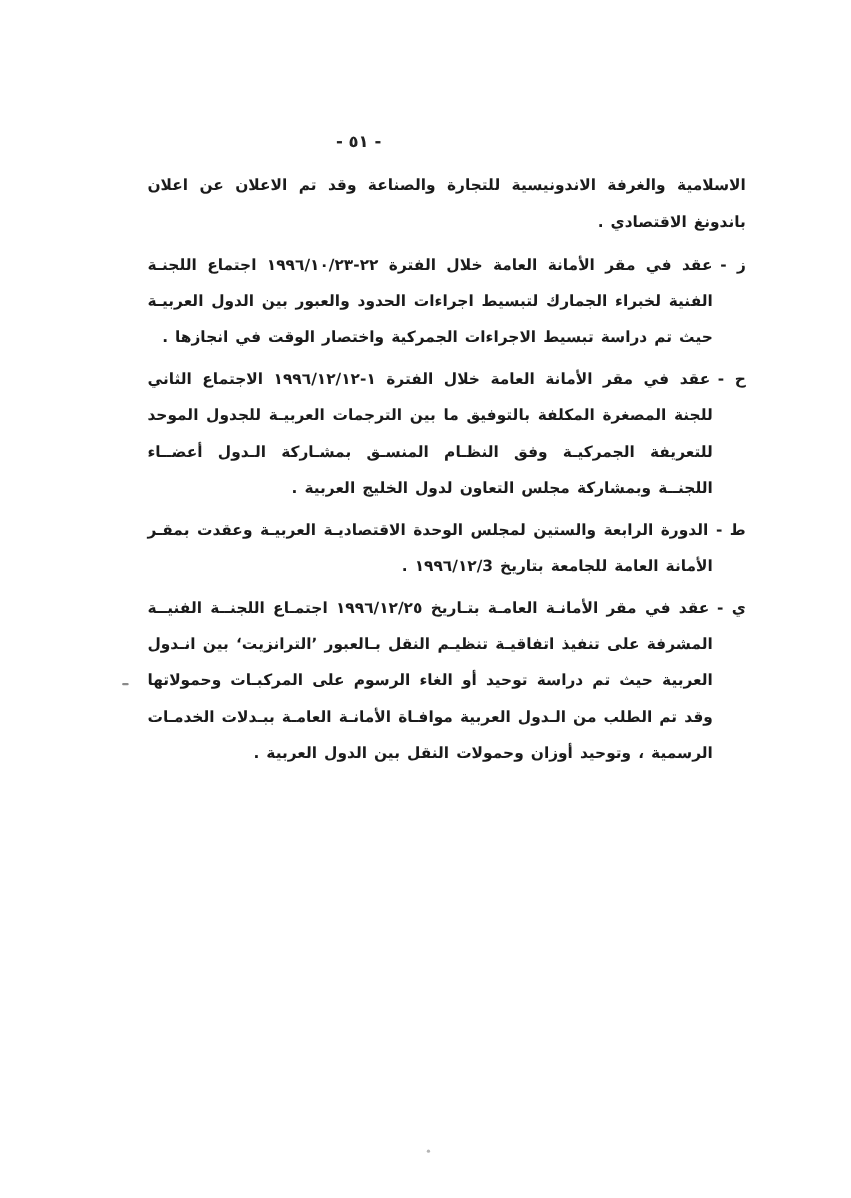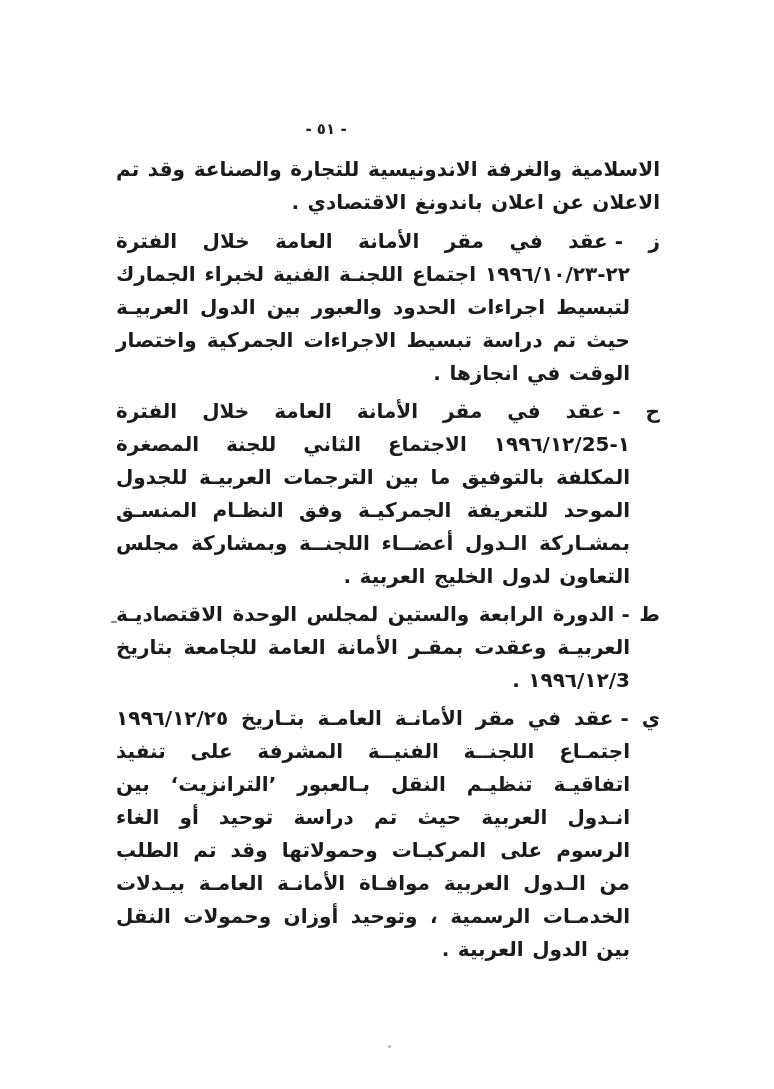--- a/index.html
+++ b/index.html
@@ -23,25 +23,25 @@
     width: 652px;
     text-align: center;
     font-size: 15px;
     font-weight: bold;
     letter-spacing: 3px;
     color: #222222;
   }
   .content {
     position: absolute;
     top: 153px;
-    right: 114px;
+    right: 96px;
     width: 544px;
     direction: rtl;
     text-align: justify;
-    font-size: 20px;
+    font-size: 14px;
     font-weight: bold;
     line-height: 33px;
     word-spacing: 1.5px;
   }
   .intro {
     margin: 0 0 6px 0;
   }
   .item {
     margin: 0 0 5px 0;
     padding-right: 30px;
@@ -80,21 +80,21 @@
 
   <div class="content">
 
     <p class="intro">الاسلامية والغرفة الاندونيسية للتجارة والصناعة وقد تم الاعلان عن اعلان باندونغ الاقتصادي .</p>
 
     <p class="item">
       <span class="item-label">ز -</span><span>عقد في مقر الأمانة العامة خلال الفترة ٢٢-١٩٩٦/١٠/٢٣ اجتماع اللجنـة الفنية لخبراء الجمارك لتبسيط اجراءات الحدود والعبور بين الدول العربيـة حيث تم دراسة تبسيط الاجراءات الجمركية واختصار الوقت في انجازها .</span>
     </p>
 
     <p class="item">
-      <span class="item-label">ح -</span><span>عقد في مقر الأمانة العامة خلال الفترة ١-١٩٩٦/١٢/25 الاجتماع الثاني للجنة المصغرة المكلفة بالتوفيق ما بين الترجمات العربيـة للجدول الموحد للتعريفة الجمركيـة وفق النظـام المنسـق بمشـاركة الـدول أعضــاء اللجنــة وبمشاركة مجلس التعاون لدول الخليج العربية .</span>
+      <span class="item-label">ح -</span><span>عقد في مقر الأمانة العامة خلال الفترة ١-١٩٩٦/١٢/١٢ الاجتماع الثاني للجنة المصغرة المكلفة بالتوفيق ما بين الترجمات العربيـة للجدول الموحد للتعريفة الجمركيـة وفق النظـام المنسـق بمشـاركة الـدول أعضــاء اللجنــة وبمشاركة مجلس التعاون لدول الخليج العربية .</span>
     </p>
 
     <p class="item">
       <span class="item-label">ط -</span><span>الدورة الرابعة والستين لمجلس الوحدة الاقتصاديـة العربيـة وعقدت بمقـر الأمانة العامة للجامعة بتاريخ ١٩٩٦/١٢/3 .</span>
     </p>
 
     <p class="item">
       <span class="item-label">ي -</span><span>عقد في مقر الأمانـة العامـة بتـاريخ ١٩٩٦/١٢/٢٥ اجتمـاع اللجنــة الفنيــة المشرفة على تنفيذ اتفاقيـة تنظيـم النقل بـالعبور ’الترانزيت‘ بين انـدول العربية حيث تم دراسة توحيد أو الغاء الرسوم على المركبـات وحمولاتها وقد تم الطلب من الـدول العربية موافـاة الأمانـة العامـة ببـدلات الخدمـات الرسمية ، وتوحيد أوزان وحمولات النقل بين الدول العربية .</span>
     </p>
 

